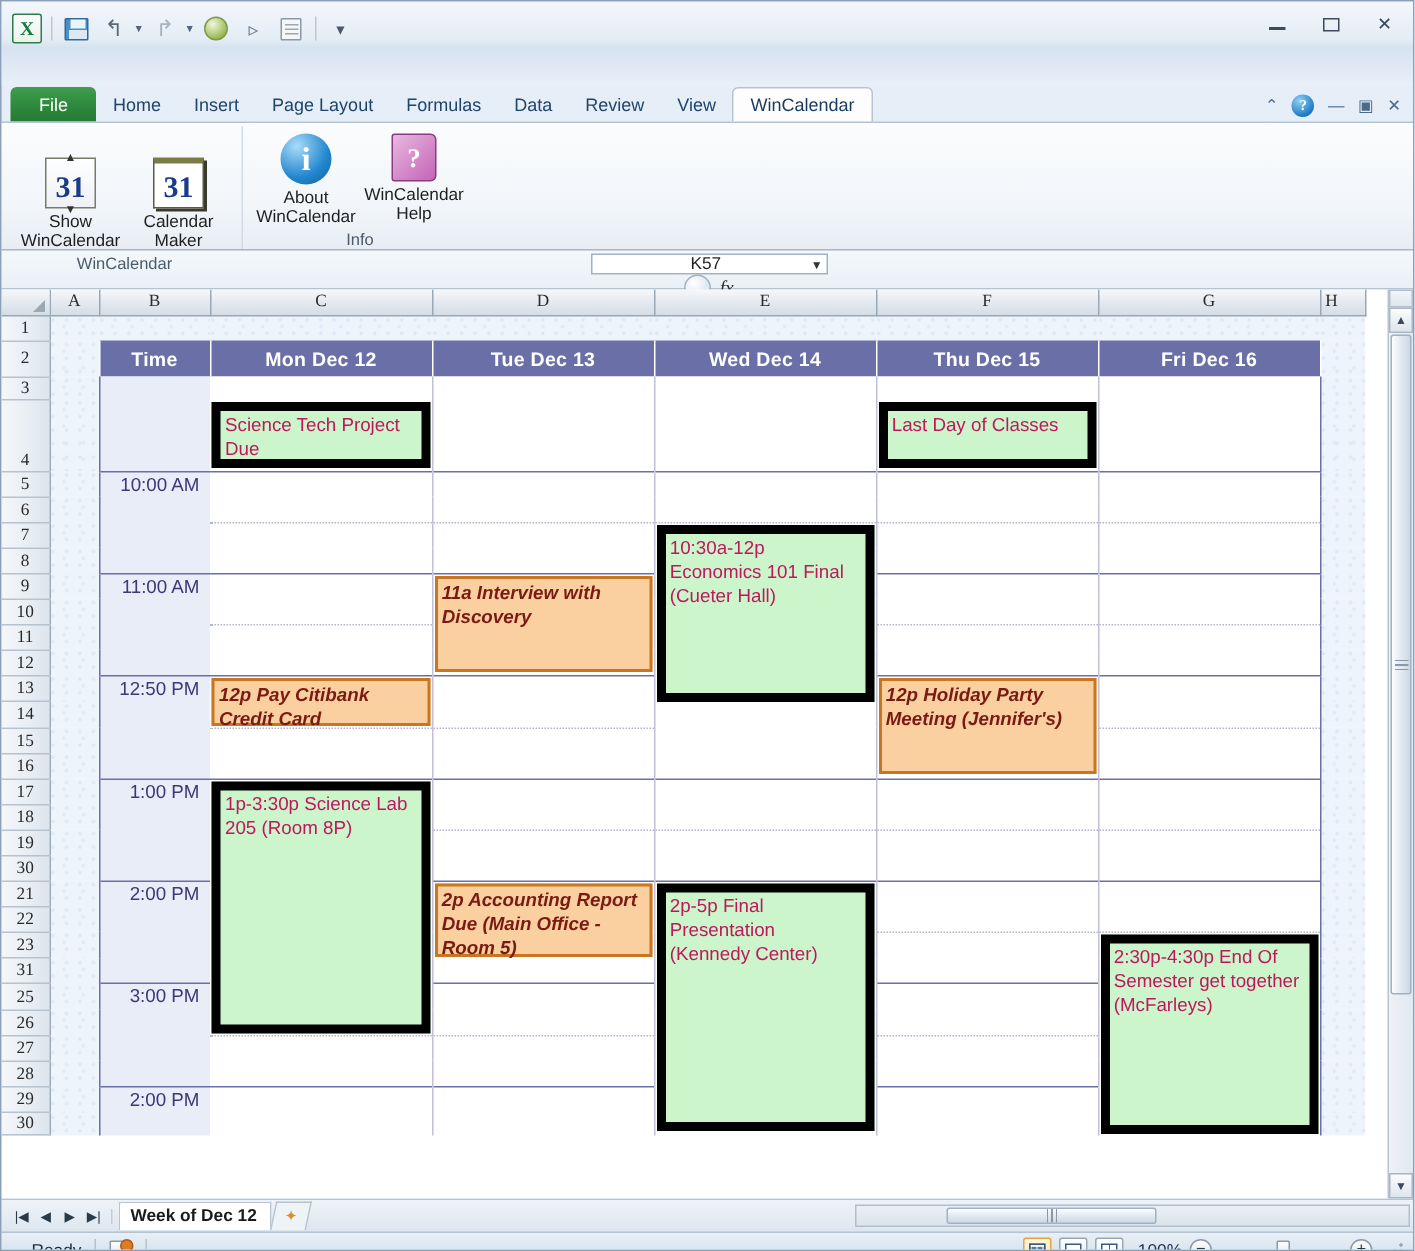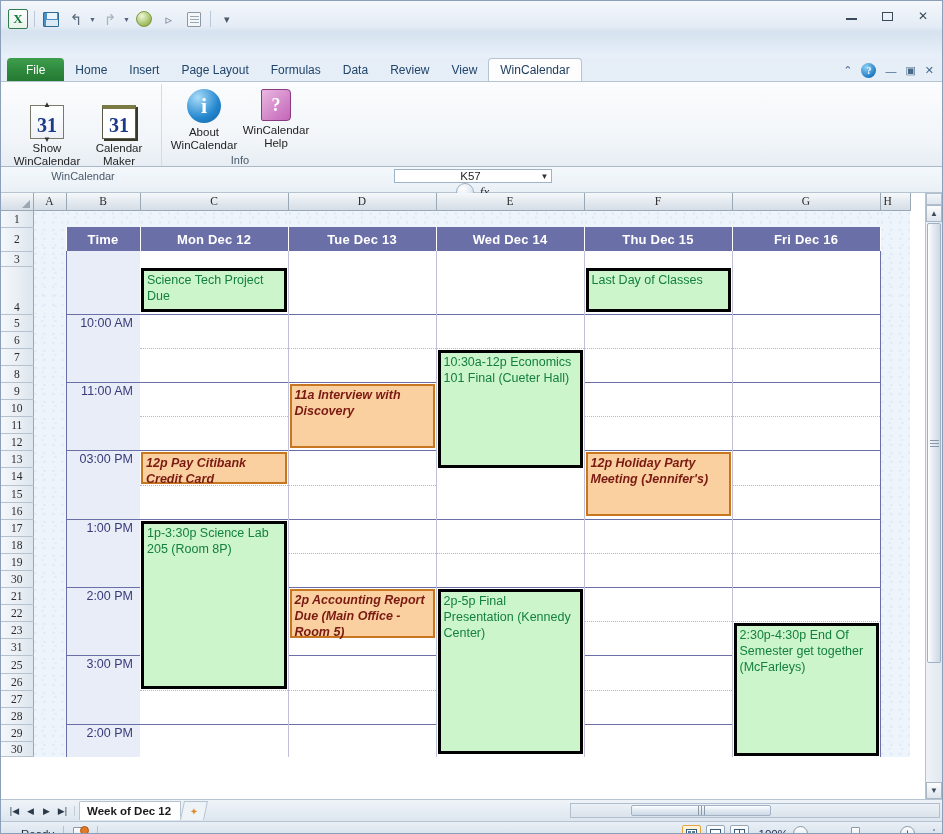--- a/index.html
+++ b/index.html
@@ -265,21 +265,21 @@
   .timecol {
     background: #e8edf7 !important;
     text-align: right; padding-right: 7px;
     font-size: 12.5px; color: #3a3a7a;
     vertical-align: top;
   }
   .evt {
     font-size: 12.5px; line-height: 16px; padding: 1px 3px;
     vertical-align: top; color: #1a1a1a;
   }
-  .evt.green { background: #ccf5cc; border: 3px solid #000000; color:#15803d; }
+  .evt.green { background: #ccf5cc; border: 6px solid #000000; color:#be185d; }
   .evt.orange {
     background: #fbd0a0; border: 2px solid #c8761f;
     color: #7a1a12; font-weight: bold; font-style: italic;
   }
   .dayborder-l { border-left: 1px solid #6b6fa8; }
   .dayborder-r { border-right: 1px solid #6b6fa8; }
   .hr-solid { border-top: 1px solid #6b6fa8; }
   .hr-dot { border-top: 1px dotted #b4b4cc; }
   .grid-v { border-right: 1px solid #c0c0d8; }
 
@@ -680,21 +680,21 @@
           <td class="cell"></td>
           <td class="wcell grid-v"></td>
           <td class="wcell grid-v"></td>
           <td class="wcell dayborder-r"></td>
           <td class="cell"></td>
         </tr>
 
         <tr style="height:17px">
           <td class="rowhead">13</td>
           <td class="cell"></td>
-          <td class="timecol dayborder-l hr-solid" rowspan="4">03:00 PM</td>
+          <td class="timecol dayborder-l hr-solid" rowspan="4">12:50 PM</td>
           <td class="wcell grid-v hr-solid" rowspan="2" style="padding:1px;vertical-align:top">
             <div class="evt orange" style="height:32px">12p Pay Citibank Credit Card</div>
           </td>
           <td class="wcell grid-v hr-solid"></td>
           <td class="wcell grid-v hr-solid" rowspan="4" style="padding:1px;vertical-align:top">
             <div class="evt orange" style="height:64px">12p Holiday Party Meeting (Jennifer's)</div>
           </td>
           <td class="wcell dayborder-r hr-solid"></td>
           <td class="cell"></td>
         </tr>

